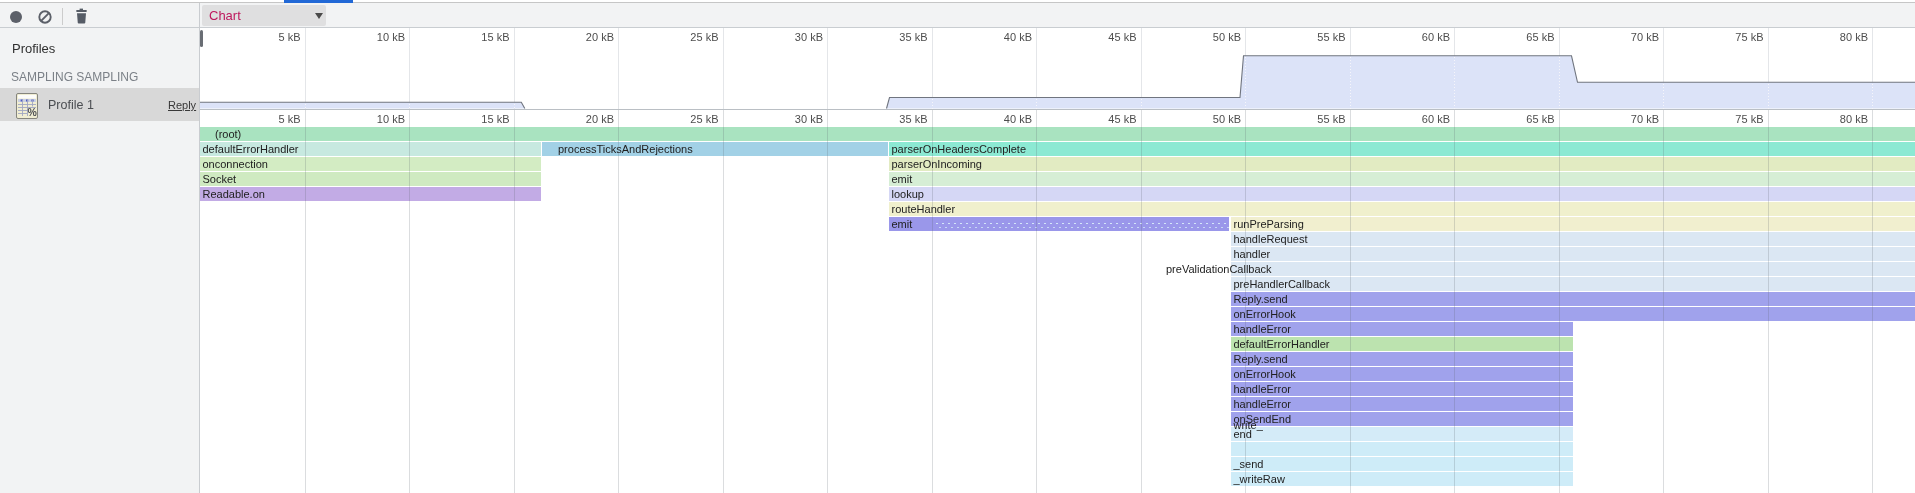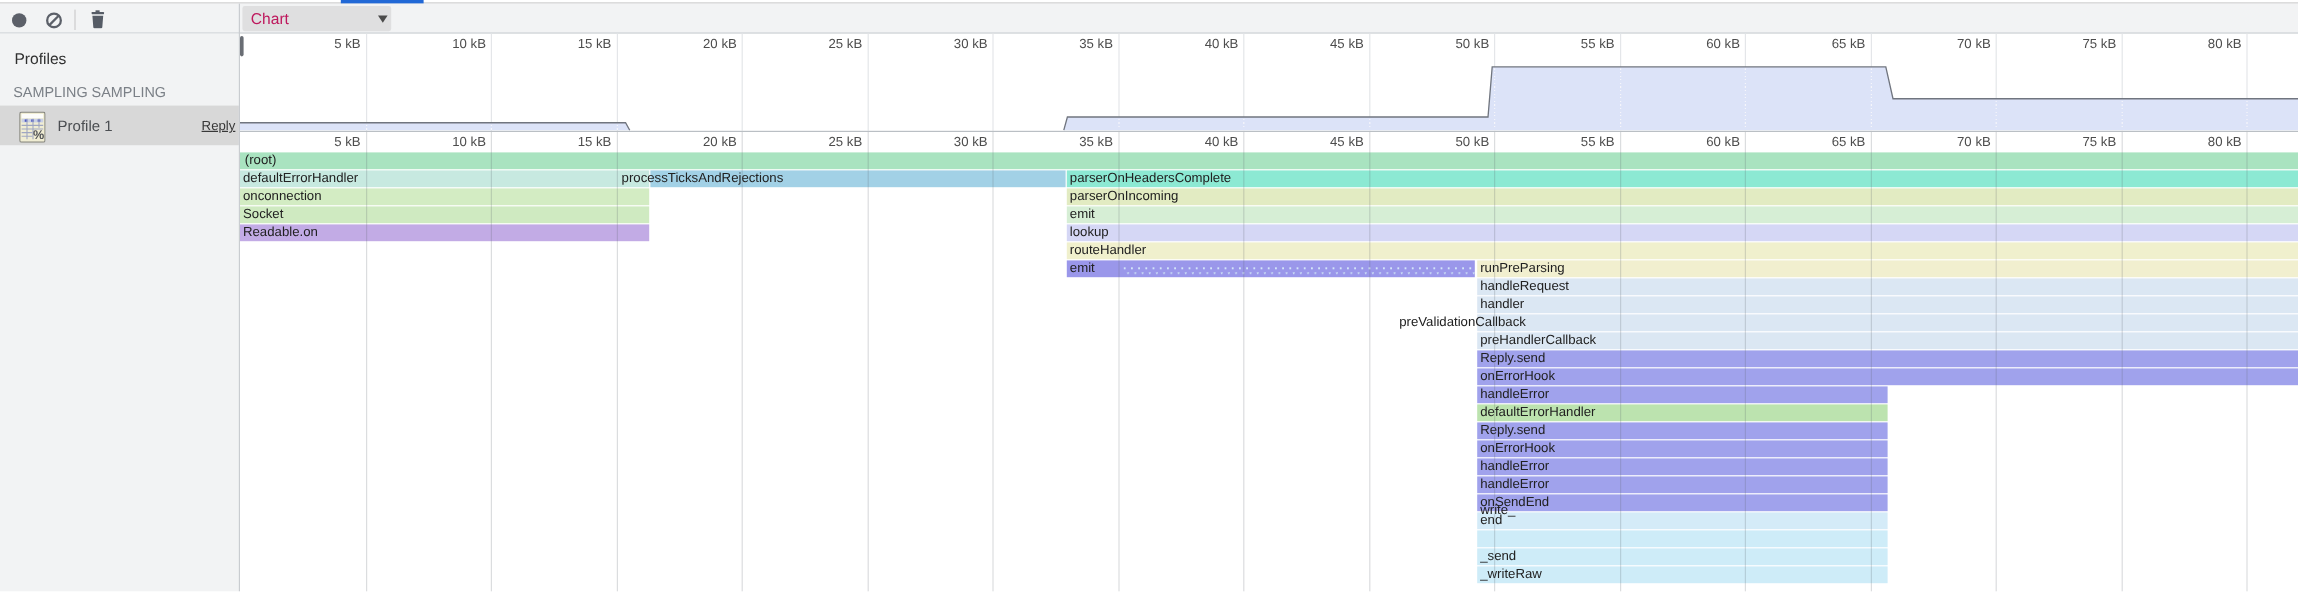--- a/index.html
+++ b/index.html
@@ -123,25 +123,25 @@
 <div class="tick" style="left:962.0px;top:113px">40 kB</div>
 <div class="tick" style="left:1066.5px;top:113px">45 kB</div>
 <div class="tick" style="left:1171.0px;top:113px">50 kB</div>
 <div class="tick" style="left:1275.5px;top:113px">55 kB</div>
 <div class="tick" style="left:1380.0px;top:113px">60 kB</div>
 <div class="tick" style="left:1484.5px;top:113px">65 kB</div>
 <div class="tick" style="left:1589.0px;top:113px">70 kB</div>
 <div class="tick" style="left:1693.5px;top:113px">75 kB</div>
 <div class="tick" style="left:1798.0px;top:113px">80 kB</div>
 <div class="bar" style="left:200px;top:127px;width:1715.0px;background:#a9e3c0"></div>
-<div class="lbl" style="left:204px;top:127px">(root)</div>
+<div class="lbl" style="left:215px;top:127px">(root)</div>
 <div class="bar" style="left:200px;top:142px;width:340.5px;background:#c7e9e0"></div>
 <div class="lbl" style="left:202.5px;top:142px">defaultErrorHandler</div>
 <div class="bar" style="left:541.5px;top:142px;width:346.5px;background:#a2d1e6"></div>
-<div class="lbl" style="left:518px;top:142px">processTicksAndRejections</div>
+<div class="lbl" style="left:558px;top:142px">processTicksAndRejections</div>
 <div class="bar" style="left:889px;top:142px;width:1026.0px;background:#8ce9d3"></div>
 <div class="lbl" style="left:891.5px;top:142px">parserOnHeadersComplete</div>
 <div class="bar" style="left:200px;top:157px;width:340.5px;background:#d3ecc3"></div>
 <div class="lbl" style="left:202.5px;top:157px">onconnection</div>
 <div class="bar" style="left:889px;top:157px;width:1026.0px;background:#e2ebc2"></div>
 <div class="lbl" style="left:891.5px;top:157px">parserOnIncoming</div>
 <div class="bar" style="left:200px;top:172px;width:340.5px;background:#cfeac1"></div>
 <div class="lbl" style="left:202.5px;top:172px">Socket</div>
 <div class="bar" style="left:889px;top:172px;width:1026.0px;background:#d6eed5"></div>
 <div class="lbl" style="left:891.5px;top:172px">emit</div>

